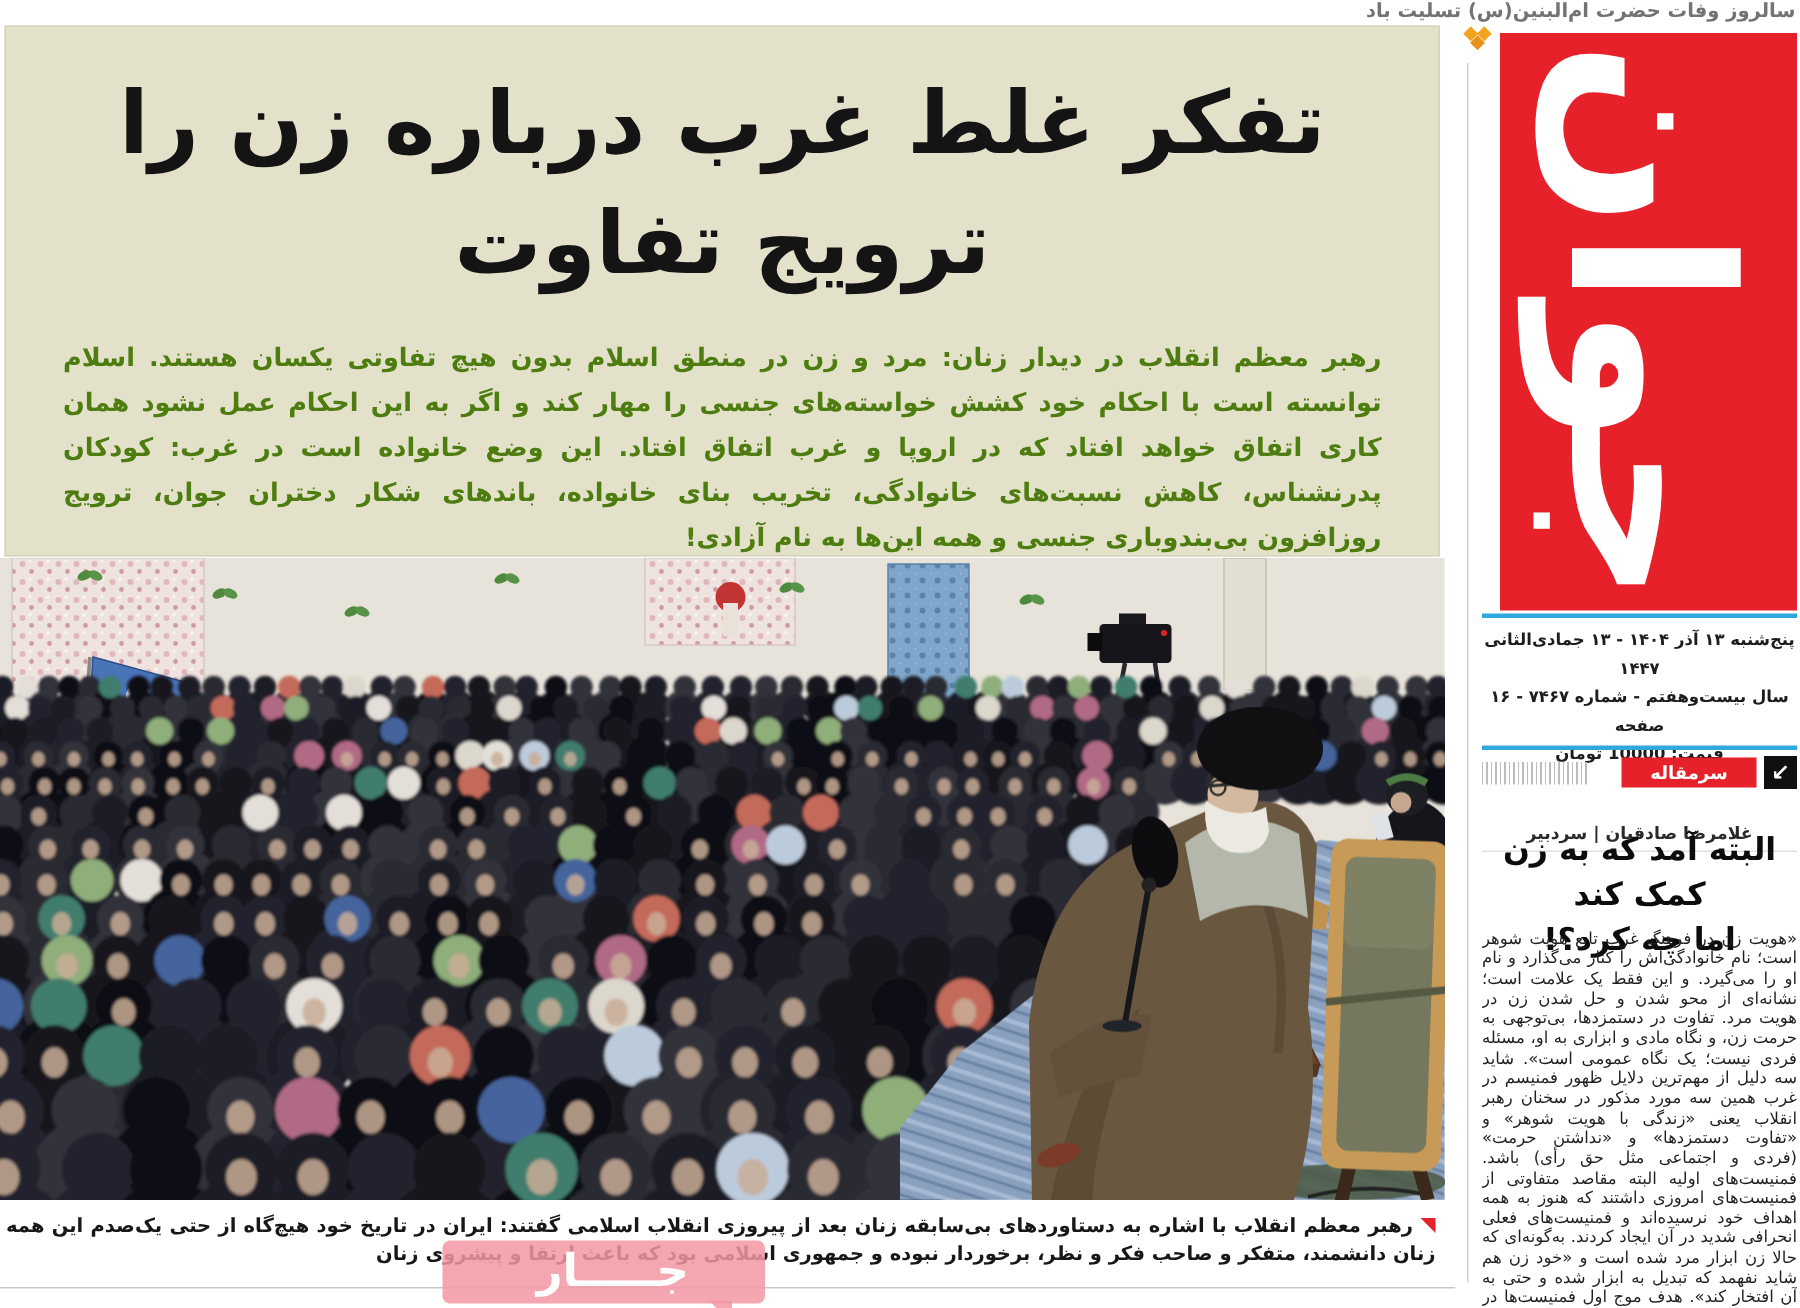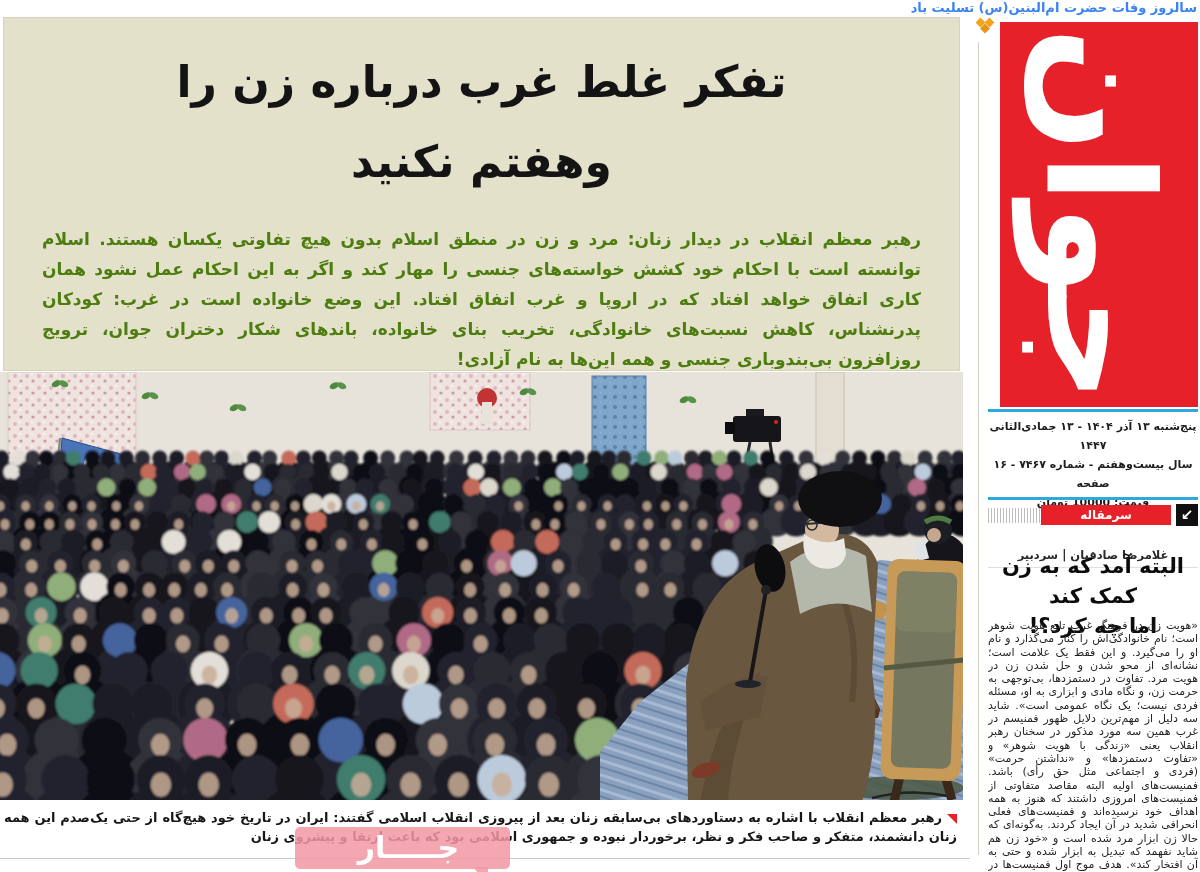--- a/index.html
+++ b/index.html
@@ -1,48 +1,48 @@
 <!DOCTYPE html>
 <html lang="fa"><head>
 <meta charset="utf-8">
 <style>
   html,body{margin:0;padding:0;}
   body{width:1200px;height:872px;background:#ffffff;font-family:"DejaVu Sans",sans-serif;overflow:hidden;}
   #app{position:relative;width:1200px;height:872px;background:#fff;overflow:hidden;}
 
   
-  .condolence{position:absolute;top:0;right:3px;direction:rtl;font-size:13px;font-weight:700;color:#3b82f6;}
+  .condolence{position:absolute;top:0;right:3px;direction:rtl;font-size:13px;font-weight:700;color:#737373;}
   .ornament{position:absolute;left:974px;top:16px;width:22px;height:20px;}
   .vline{position:absolute;left:978px;top:42px;width:1px;height:813px;background:#d4d1c9;}
 
   
   .logo-box{position:absolute;left:1000px;top:22px;width:198px;height:385px;background:#e62129;overflow:hidden;}
   .logo-text{position:absolute;left:50%;top:50%;transform:translate(-50%,-50%) rotate(90deg);
              color:#fff;font-size:148px;font-weight:900;line-height:1;white-space:nowrap;}
   .blue-rule{position:absolute;left:988px;width:210px;height:3px;background:#2ea9de;}
   .blue-rule.r1{top:409px;} .blue-rule.r2{top:497px;}
   .paper-info{position:absolute;left:988px;top:417px;width:210px;direction:rtl;text-align:center;
               font-size:11px;font-weight:700;color:#1d1d1d;line-height:19px;}
   .ed-header{position:absolute;left:988px;top:504px;width:210px;height:23px;}
   .ed-corner{position:absolute;right:0;top:0;width:22px;height:22px;background:#101010;color:#fff;
              font-size:15px;line-height:22px;text-align:center;font-weight:700;}
-  .ed-badge{position:absolute;right:27px;top:1px;width:130px;height:20px;background:#e62129;color:#fff;
+  .ed-badge{position:absolute;right:27px;top:1px;width:90px;height:20px;background:#e62129;color:#fff;
             font-size:12px;font-weight:700;text-align:center;line-height:20px;direction:rtl;}
   .barcode{position:absolute;left:0;top:4px;width:72px;height:15px;
            background:repeating-linear-gradient(90deg,#bdbdbd 0 1px,transparent 1px 3px);}
   .ed-byline{position:absolute;left:988px;top:548px;width:210px;text-align:center;direction:rtl;
              font-size:11.5px;font-weight:700;color:#2a2a2a;padding-bottom:5px;border-bottom:1px solid #e0e0e0;}
   .ed-title{position:absolute;left:988px;top:551px;width:210px;direction:rtl;text-align:center;
             font-size:21px;font-weight:900;line-height:30px;color:#0c0c0c;}
   .ed-body{position:absolute;left:988px;top:619px;width:210px;height:253px;overflow:hidden;direction:rtl;
            text-align:justify;font-size:11px;line-height:13.3px;color:#1f1f1f;}
 
   
   .headline-box{position:absolute;left:3px;top:17px;width:957px;height:354px;background:#e4e1cb;border:1px solid #d6d3bd;box-sizing:border-box;}
-  .headline{margin-top:24px;direction:rtl;text-align:center;font-size:44px;line-height:80px;font-weight:900;color:#141414;}
+  .headline{margin-top:24px;direction:rtl;text-align:center;font-size:58px;line-height:80px;font-weight:900;color:#141414;}
   .lead{margin:22px 38px 0 38px;direction:rtl;text-align:justify;font-size:17px;font-weight:700;line-height:30px;color:#4d7c0f;}
 
   
   .photo{position:absolute;left:0;top:372px;width:963px;height:428px;overflow:hidden;background:#e7e3da;}
 
   
   .caption1{position:absolute;left:4px;top:808px;width:953px;direction:rtl;text-align:justify;
             font-size:13px;font-weight:700;line-height:19px;color:#171717;}
   .cap-marker{display:inline-block;width:0;height:0;border-top:10px solid #e62129;border-left:10px solid transparent;
               vertical-align:middle;margin-left:5px;}
@@ -92,21 +92,21 @@
   <div class="ed-byline">غلامرضا صادقیان | سردبیر</div>
   <div class="ed-title">
     <div>البته آمد که به زن کمک کند</div>
     <div>اما چه کرد؟!</div>
   </div>
   <div class="ed-body">«هویت زن در فرهنگ غرب تابع هویت شوهر است؛ نام خانوادگی‌اش را کنار می‌گذارد و نام او را می‌گیرد. و این فقط یک علامت است؛ نشانه‌ای از محو شدن و حل شدن زن در هویت مرد. تفاوت در دستمزدها، بی‌توجهی به حرمت زن، و نگاه مادی و ابزاری به او، مسئله فردی نیست؛ یک نگاه عمومی است». شاید سه دلیل از مهم‌ترین دلایل ظهور فمنیسم در غرب همین سه مورد مذکور در سخنان رهبر انقلاب یعنی «زندگی با هویت شوهر» و «تفاوت دستمزدها» و «نداشتن حرمت» (فردی و اجتماعی مثل حق رأی) باشد. فمنیست‌های اولیه البته مقاصد متفاوتی از فمنیست‌های امروزی داشتند که هنوز به همه اهداف خود نرسیده‌اند و فمنیست‌های فعلی انحرافی شدید در آن ایجاد کردند. به‌گونه‌ای که حالا زن ابزار مرد شده است و «خود زن هم شاید نفهمد که تبدیل به ابزار شده و حتی به آن افتخار کند». هدف موج اول فمنیست‌ها در قرن نوزدهم برابری حقوقی و مدنی، حق تحصیل، حق مالکیت مستقل و شاید مهم‌تر از همه، حق رأی زنان بود. منطق کسانی مثل ماری ولستون کرفت، الیزابت کدی استنتون، سوزان آنتونی، و جان استوارت میل که آنان را بنیانگذار فمنیسم می‌شناسند، این بود که زن انسان بالغ</div>
 
   <div class="headline-box">
     <div class="headline">
       <div>تفکر غلط غرب درباره زن را</div>
-      <div>وهفتم نکنید</div>
+      <div>ترویج تفاوت</div>
     </div>
     <div class="lead">رهبر معظم انقلاب در دیدار زنان: مرد و زن در منطق اسلام بدون هیچ تفاوتی یکسان هستند. اسلام توانسته است با احکام خود کشش خواسته‌های جنسی را مهار کند و اگر به این احکام عمل نشود همان کاری اتفاق خواهد افتاد که در اروپا و غرب اتفاق افتاد. این وضع خانواده است در غرب: کودکان پدرنشناس، کاهش نسبت‌های خانوادگی، تخریب بنای خانواده، باندهای شکار دختران جوان، ترویج روزافزون بی‌بندوباری جنسی و همه این‌ها به نام آزادی!</div>
   </div>
 
   <div class="photo">
     <svg width="963" height="428" viewBox="0 0 963 428">
       <defs>
         <pattern id="floral" width="12" height="12" patternUnits="userSpaceOnUse">
           <rect width="12" height="12" fill="#efe3e0"></rect>
           <circle cx="3" cy="4" r="2" fill="#dfb8bc"></circle>

